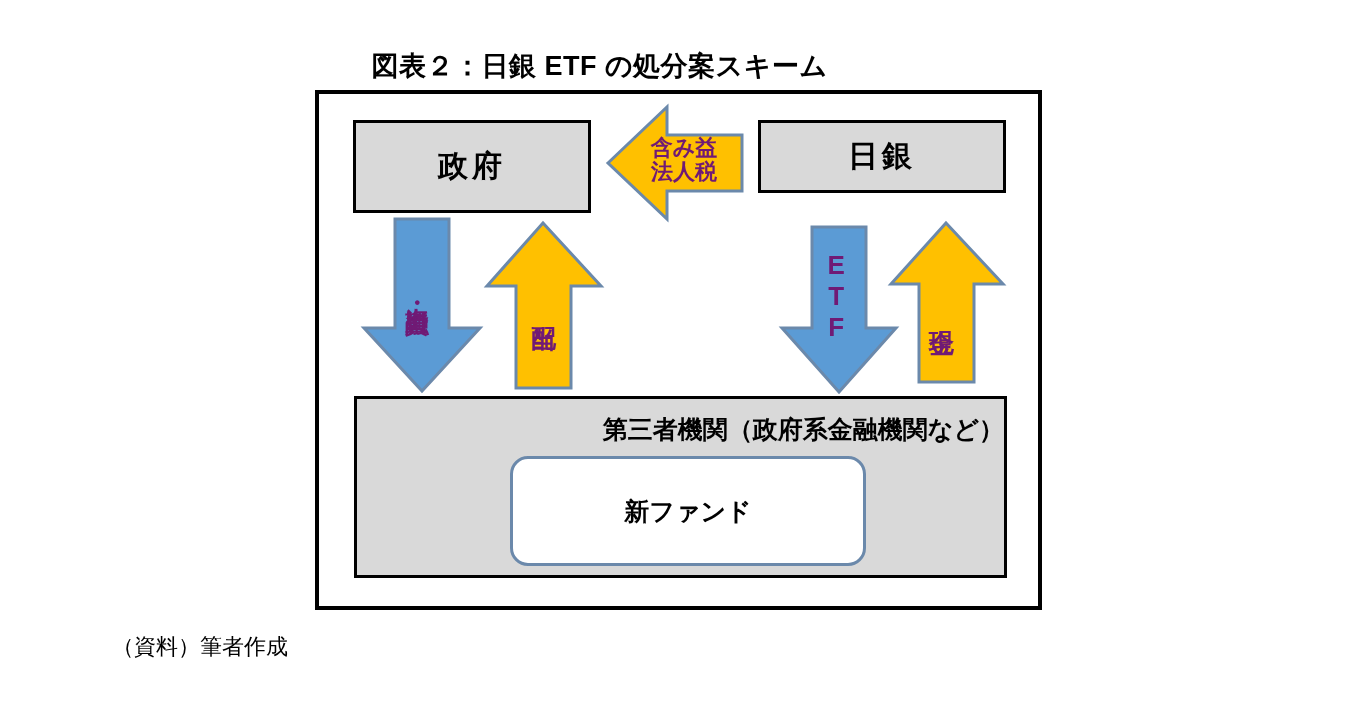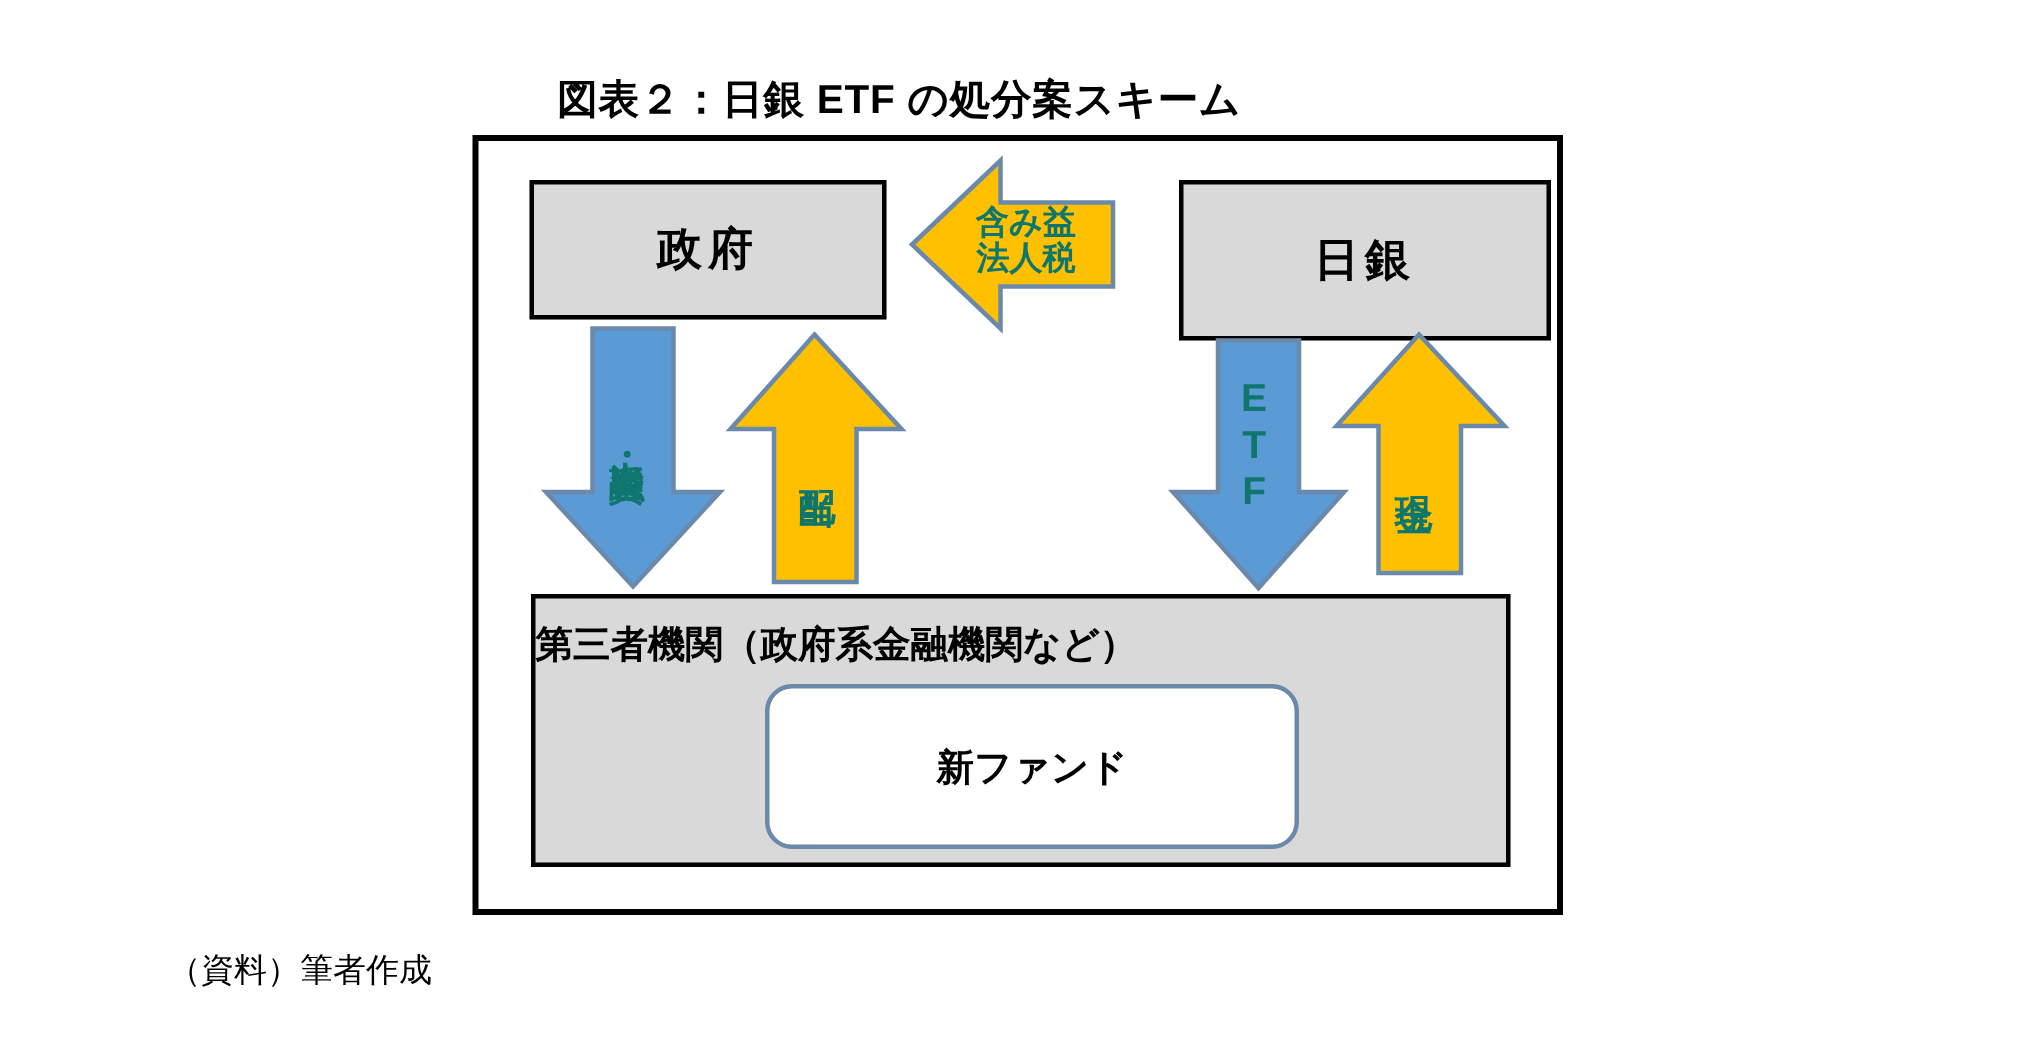--- a/index.html
+++ b/index.html
@@ -56,42 +56,41 @@
   .box-gov {
     left: 353px;
     top: 120px;
     width: 238px;
     height: 93px;
   }
   .box-boj {
     left: 758px;
     top: 120px;
     width: 248px;
-    height: 107px;
-    margin-left: 28px;
+    height: 73px;
   }
   .box-label {
     font-size: 30px;
     font-weight: bold;
     letter-spacing: 4px;
   }
 
   .box-third {
     left: 354px;
     top: 396px;
     width: 653px;
     height: 182px;
     display: block;
   }
   .third-title {
     position: absolute;
     left: 0;
     top: 14px;
     width: 100%;
-    text-align: left;
+    text-align: right;
     font-size: 25px;
     font-weight: bold;
   }
 
   
   .fund-box {
     position: absolute;
     left: 510px;
     top: 456px;
     width: 356px;
@@ -116,21 +115,21 @@
   }
 
   
   .arrow-svg {
     position: absolute;
     overflow: visible;
   }
   .arrow-label {
     position: absolute;
     font-weight: bold;
-    color: #0f766e;
+    color: #701a75;
     text-align: center;
     line-height: 1.08;
     pointer-events: none;
   }
   .vert-label {
     writing-mode: vertical-rl;
     text-orientation: upright;
     letter-spacing: 1px;
   }
 

